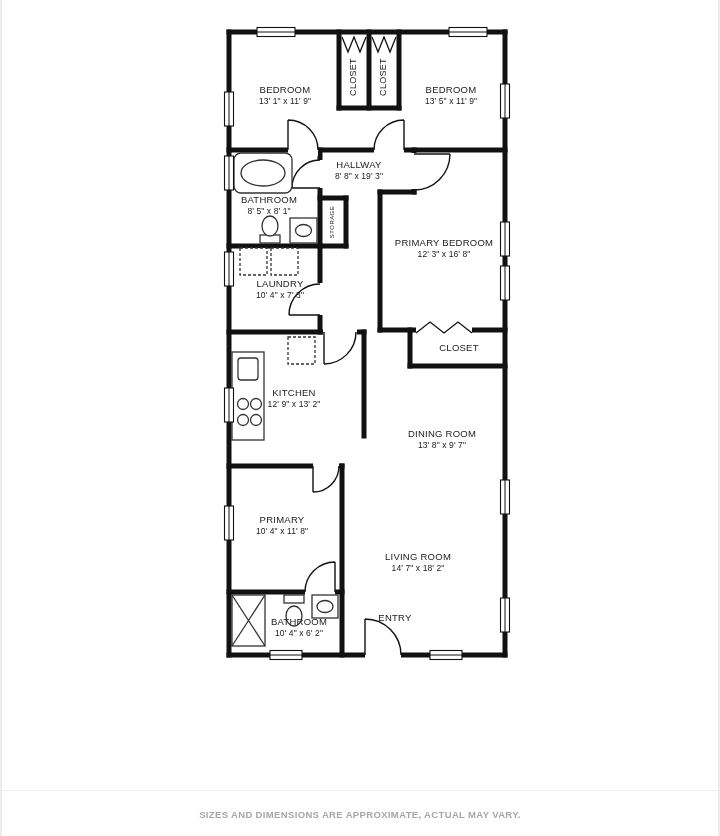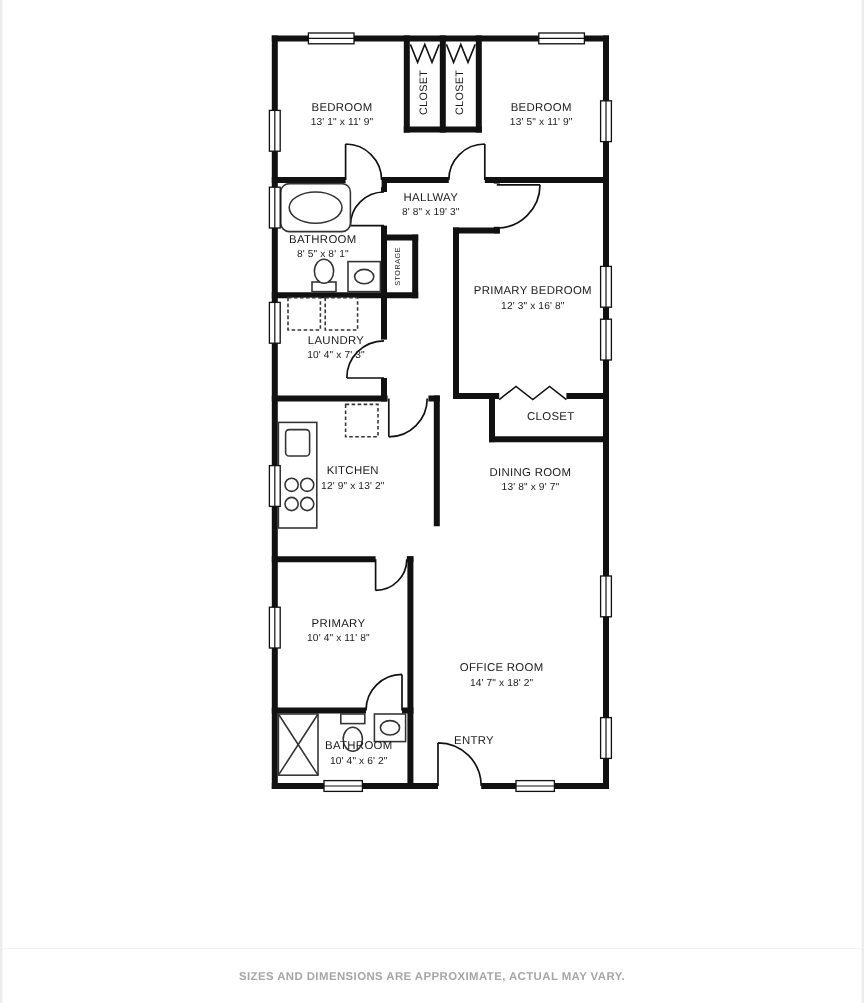--- a/index.html
+++ b/index.html
@@ -204,30 +204,30 @@
     <span class="rname">LAUNDRY</span>
     <span class="rdims">10' 4" x 7' 3"</span>
   </div>
   <div class="label" style="left:457px;top:348px">
     <span class="rname">CLOSET</span>
   </div>
   <div class="label" style="left:292px;top:399px">
     <span class="rname">KITCHEN</span>
     <span class="rdims">12' 9" x 13' 2"</span>
   </div>
-  <div class="label" style="left:440px;top:400px">
+  <div class="label" style="left:440px;top:440px">
     <span class="rname">DINING ROOM</span>
     <span class="rdims">13' 8" x 9' 7"</span>
   </div>
   <div class="label" style="left:280px;top:526px">
     <span class="rname">PRIMARY</span>
     <span class="rdims">10' 4" x 11' 8"</span>
   </div>
   <div class="label" style="left:416px;top:563px">
-    <span class="rname">OFFICE ROOM</span>
+    <span class="rname">LIVING ROOM</span>
     <span class="rdims">14' 7" x 18' 2"</span>
   </div>
   <div class="label" style="left:297px;top:628px">
     <span class="rname">BATHROOM</span>
     <span class="rdims">10' 4" x 6' 2"</span>
   </div>
   <div class="label" style="left:393px;top:618px">
     <span class="rname">ENTRY</span>
   </div>
 

